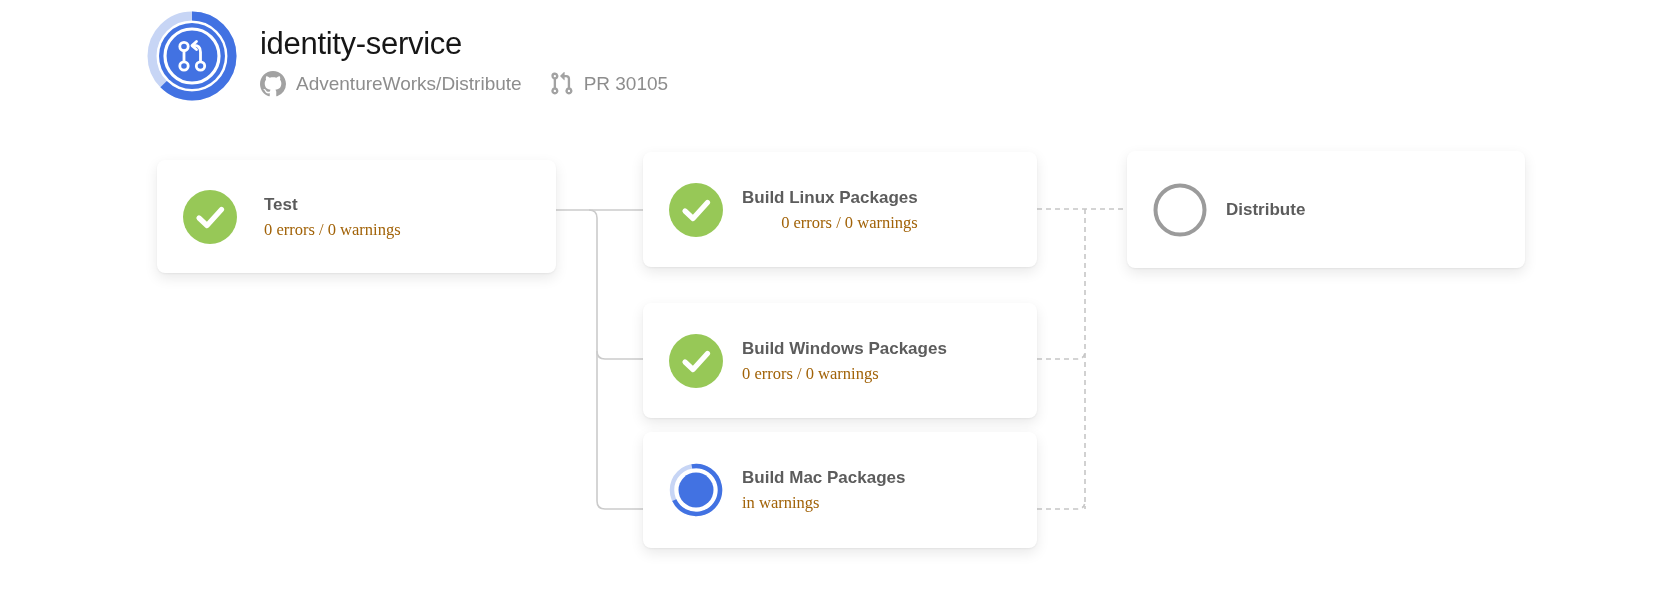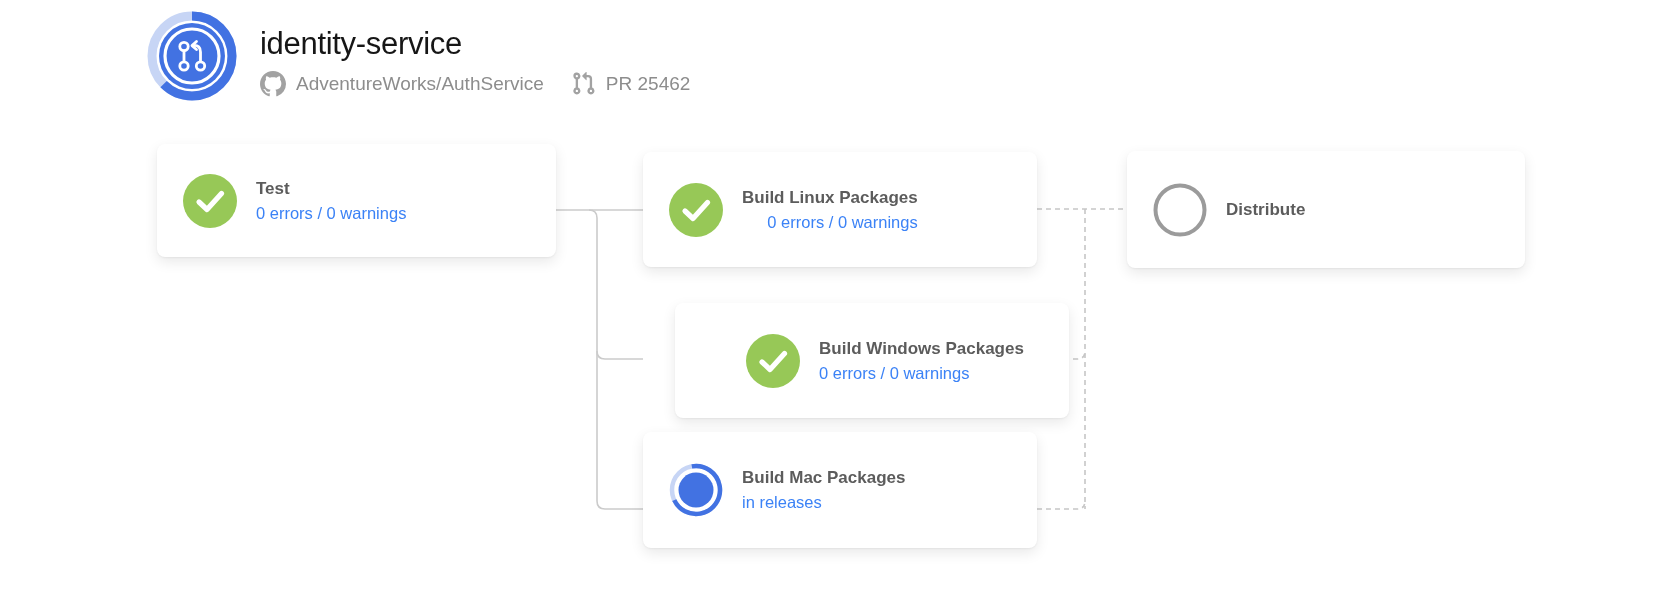--- a/index.html
+++ b/index.html
@@ -31,33 +31,33 @@
   .connector-layer{position:absolute;left:0;top:0;z-index:1;pointer-events:none;}
 
   
   .card{
     position:absolute;z-index:2;
     background:#ffffff;border-radius:8px;
     box-shadow:0 1px 2px rgba(0,0,0,0.05), 0 5px 14px rgba(0,0,0,0.09);
     display:flex;align-items:center;
     padding-left:26px;box-sizing:border-box;
   }
-  .card-test      {left:157px;top:144px;width:399px;height:113px;}
+  .card-test      {left:157px;top:160px;width:399px;height:113px;gap:8px;}
   .card-linux     {left:643px;top:152px;width:394px;height:115px;text-align:right;}
-  .card-windows   {left:675px;top:303px;width:394px;height:115px;justify-content:center;}
+  .card-windows   {left:643px;top:303px;width:394px;height:115px;}
   .card-mac       {left:643px;top:432px;width:394px;height:116px;}
   .card-distribute{left:1127px;top:151px;width:398px;height:117px;}
 
   .stage-icon{width:54px;height:54px;flex:0 0 auto;}
   .card-body{margin-left:19px;}
   .stage-title{
     font-size:17px;font-weight:700;color:#5c5c5c;line-height:23px;
   }
   .stage-status{
-    font-size:16.5px;font-weight:400;color:#3b82f6;line-height:23px;margin-top:2px;
+    font-size:16.5px;font-weight:400;color:#a16207;line-height:23px;margin-top:2px;font-family:Liberation Serif, serif;
   }
 </style>
 </head>
 <body>
 
 <div class="page">
 
   <div class="header">
 
     <svg class="header-icon" viewBox="0 0 96 96">
@@ -80,27 +80,27 @@
       </g>
     </svg>
 
     <div class="header-text">
       <div class="page-title">identity-service</div>
       <div class="subtitle-row">
         <span class="meta">
           <svg width="26" height="26" viewBox="0 0 16 16">
             <path fill="#A2A2A2" d="M8 0C3.58 0 0 3.58 0 8c0 3.54 2.29 6.53 5.47 7.59.4.07.55-.17.55-.38 0-.19-.01-.82-.01-1.49-2.01.37-2.53-.49-2.69-.94-.09-.23-.48-.94-.82-1.13-.28-.15-.68-.52-.01-.53.63-.01 1.08.58 1.23.82.72 1.21 1.87.87 2.33.66.07-.52.28-.87.51-1.07-1.78-.2-3.64-.89-3.64-3.95 0-.87.31-1.59.82-2.15-.08-.2-.36-1.02.08-2.12 0 0 .67-.21 2.2.82.64-.18 1.32-.27 2-.27s1.36.09 2 .27c1.53-1.04 2.2-.82 2.2-.82.44 1.1.16 1.92.08 2.12.51.56.82 1.27.82 2.15 0 3.07-1.87 3.75-3.65 3.95.29.25.54.73.54 1.48 0 1.07-.01 1.93-.01 2.2 0 .21.15.46.55.38A8.01 8.01 0 0 0 16 8c0-4.42-3.58-8-8-8z"></path>
           </svg>
-          <span>AdventureWorks/AuthService</span>
+          <span>AdventureWorks/Distribute</span>
         </span>
         <span class="meta">
           <svg width="25" height="25" viewBox="0 0 16 16">
             <path fill="#A2A2A2" d="M1.5 3.25a2.25 2.25 0 1 1 3 2.122v5.256a2.251 2.251 0 1 1-1.5 0V5.372A2.25 2.25 0 0 1 1.5 3.25zm5.677-.177L9.573.677A.25.25 0 0 1 10 .854V2.5h1A2.5 2.5 0 0 1 13.5 5v5.628a2.251 2.251 0 1 1-1.5 0V5a1 1 0 0 0-1-1h-1v1.646a.25.25 0 0 1-.427.177L7.177 3.427a.25.25 0 0 1 0-.354zM3.75 2.5a.75.75 0 1 0 0 1.5.75.75 0 0 0 0-1.5zm0 9.5a.75.75 0 1 0 0 1.5.75.75 0 0 0 0-1.5zm8.25.75a.75.75 0 1 0 1.5 0 .75.75 0 0 0-1.5 0z"></path>
           </svg>
-          <span>PR 25462</span>
+          <span>PR 30105</span>
         </span>
       </div>
     </div>
   </div>
 
   <svg class="connector-layer" width="1680" height="594" viewBox="0 0 1680 594">
     <g fill="none" stroke="#CBCBCB" stroke-width="1.6">
 
       <path d="M556 210 H643"></path>
 
@@ -150,21 +150,21 @@
   </div>
 
   <div class="card card-mac">
     <svg class="stage-icon" viewBox="0 0 54 54">
       <circle cx="27" cy="27" r="24" fill="none" stroke="#C7D5F5" stroke-width="4.5"></circle>
       <circle cx="27" cy="27" r="24" fill="none" stroke="#4272E2" stroke-width="4.5" stroke-dasharray="106 45" transform="rotate(-100 27 27)"></circle>
       <circle cx="27" cy="27" r="17.5" fill="#4272E2"></circle>
     </svg>
     <div class="card-body">
       <div class="stage-title">Build Mac Packages</div>
-      <div class="stage-status">in releases</div>
+      <div class="stage-status">in warnings</div>
     </div>
   </div>
 
   <div class="card card-distribute">
     <svg class="stage-icon" viewBox="0 0 54 54">
       <circle cx="27" cy="27" r="24.5" fill="#ffffff" stroke="#9B9B9B" stroke-width="4"></circle>
     </svg>
     <div class="card-body">
       <div class="stage-title">Distribute</div>
     </div>

